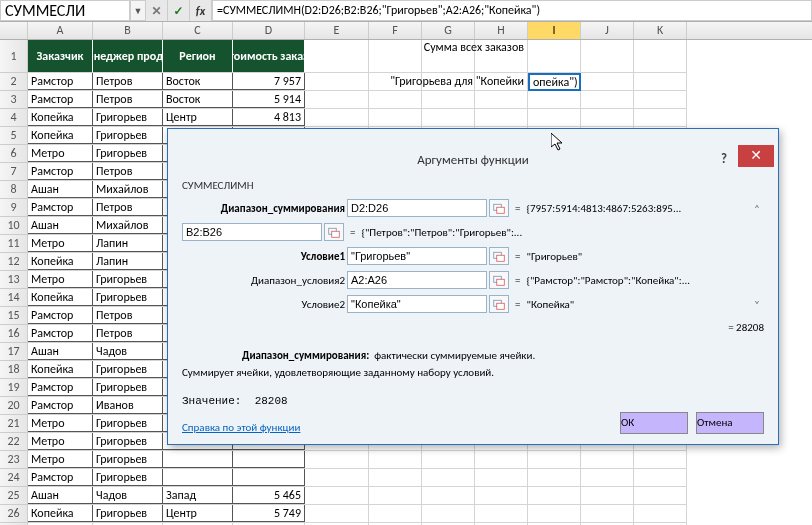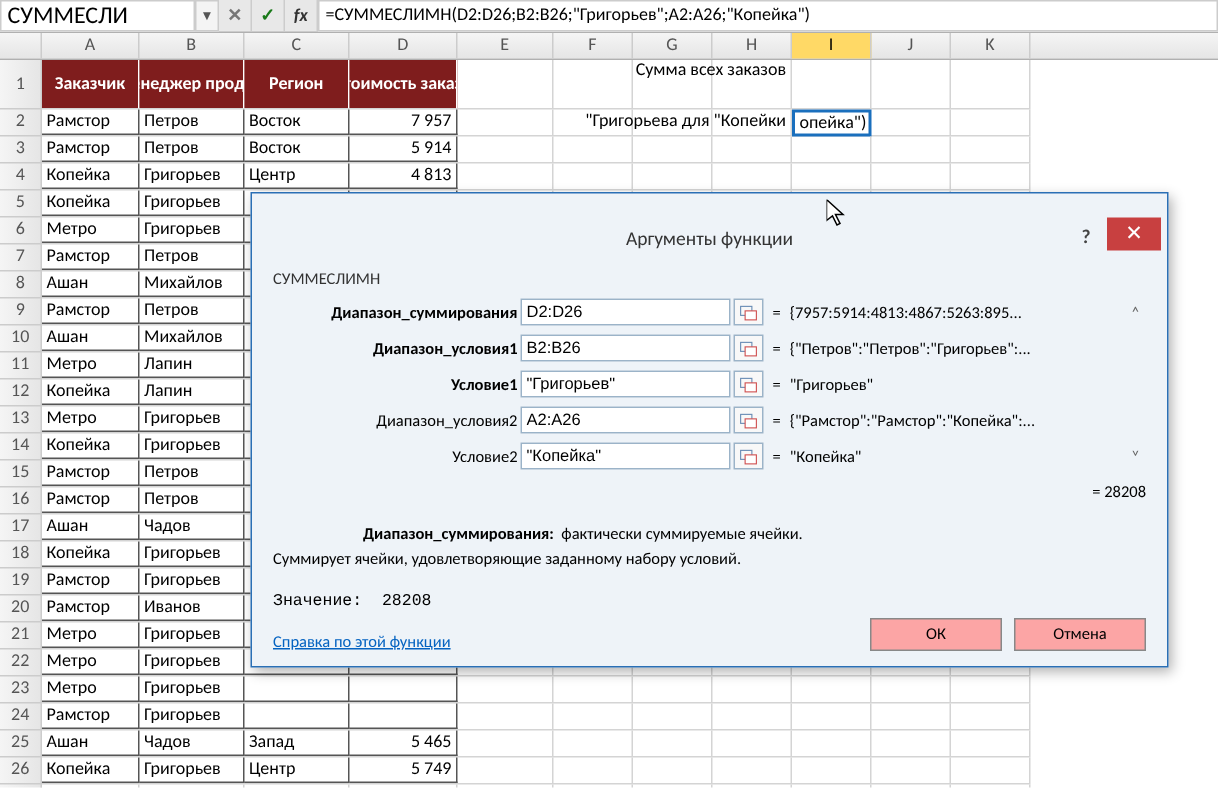--- a/index.html
+++ b/index.html
@@ -96,21 +96,21 @@
     font-size: 12px;
   }
   .rh.tall { height: 33px; line-height: 32px; }
   .cells {
     position: relative;
   }
   .row { display:flex; height:18px; border-bottom:1px solid #d4d4d4;}
   .row.tall { height:33px;}
   .cell { border-right:1px solid #d4d4d4; padding:0 3px; overflow:hidden; white-space:nowrap; line-height:17px;}
   .row.tall .cell{ line-height:15px;}
-  .hdr { background:#7f1d1d; color:#fff; font-weight:bold; text-align:center; display:flex; align-items:center; justify-content:center; border-right:1px solid #fff;}
+  .hdr { background:#14532d; color:#fff; font-weight:bold; text-align:center; display:flex; align-items:center; justify-content:center; border-right:1px solid #fff;}
   .bordered { border-right:1px solid #555; border-bottom:0;}
   .row.dr .cell.cA,.row.dr .cell.cB,.row.dr .cell.cC,.row.dr .cell.cD{border-bottom:1px solid #555;}
   .num { text-align:right;}
   .cell.selected { border:2px solid #1a6fbd; line-height:14px; height:18px;}
 
   
   .cA{width:65px;} .cB{width:70px;} .cC{width:70px;} .cD{width:72px;}
   .cE{width:64px;} .cF{width:53px;} .cG{width:53px;} .cH{width:53px;}
   .cI{width:53px;} .cJ{width:53px;} .cK{width:53px;}
 
@@ -165,22 +165,22 @@
   .arg-scroll{ width:14px; text-align:center; color:#666;}
   .dlg-desc { margin-top:14px; line-height:1.5;}
   .dlg-desc .b{font-weight:bold;}
   .dlg-bottom {
     display:flex; align-items:center; margin-top:14px;font-family:Liberation Mono, monospace;
   }
   .dlg-value { flex:1;}
   .dlg-link { color:#0563c1; text-decoration:underline; margin-top:10px; display:inline-block;}
   .dlg-btns { display:flex; gap:8px;}
   .dlg-btn {
-    width:88px; height:22px; border:1px solid #888; background:#fca5a5;
-    text-align:center; line-height:20px; font-size:11px;
+    width:68px; height:22px; border:1px solid #888; background:#c4b5fd;
+    text-align:left; line-height:20px; font-size:11px;
   }
 
   .cursor-arrow{
     position:absolute; left:551px; top:133px; pointer-events:none;
   }
 
   .overflow-text{ overflow:visible;}
 </style>
 </head>
 <body>
@@ -612,21 +612,20 @@
             <svg viewBox="0 0 16 16">
               <rect x="1" y="3" width="10" height="8" fill="none" stroke="#6a8db5"></rect>
               <rect x="5" y="7" width="10" height="8" fill="#fff" stroke="#d05050"></rect>
             </svg>
           </div>
           <div class="arg-eq">=</div>
           <div class="arg-result">{7957:5914:4813:4867:5263:895...</div>
           <div class="arg-scroll">˄</div>
         </div>
         <div class="arg-row">
-          <div class="arg-label bold">Диапазон_условия1</div>
           <input class="arg-input" value="B2:B26" style="">
           <div class="arg-ref">
             <svg viewBox="0 0 16 16">
               <rect x="1" y="3" width="10" height="8" fill="none" stroke="#6a8db5"></rect>
               <rect x="5" y="7" width="10" height="8" fill="#fff" stroke="#d05050"></rect>
             </svg>
           </div>
           <div class="arg-eq">=</div>
           <div class="arg-result">{"Петров":"Петров":"Григорьев":...</div>
           <div class="arg-scroll"></div>

